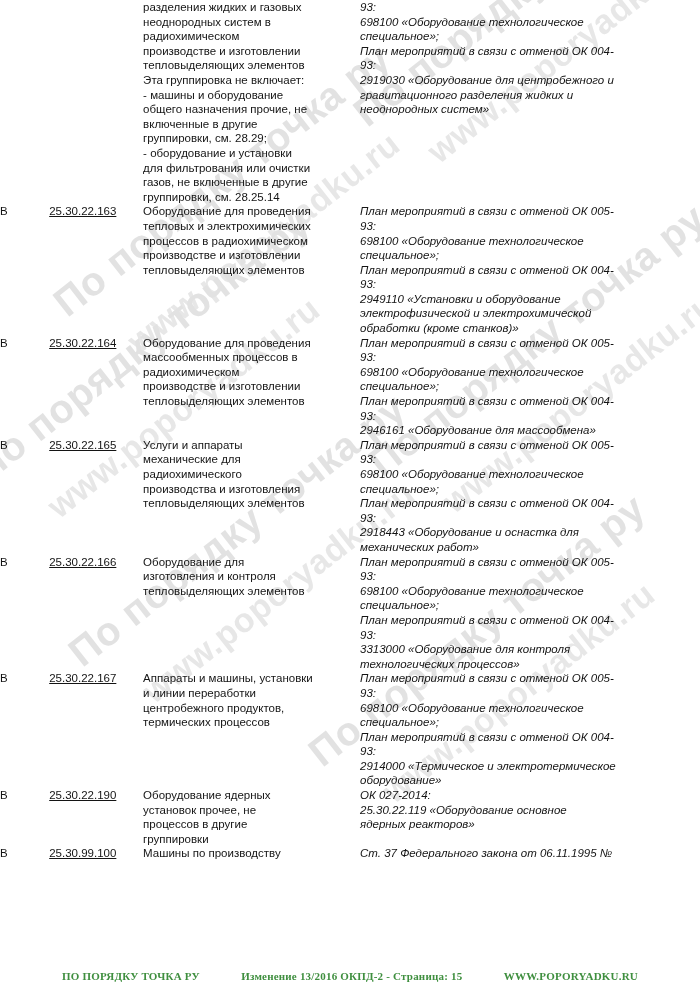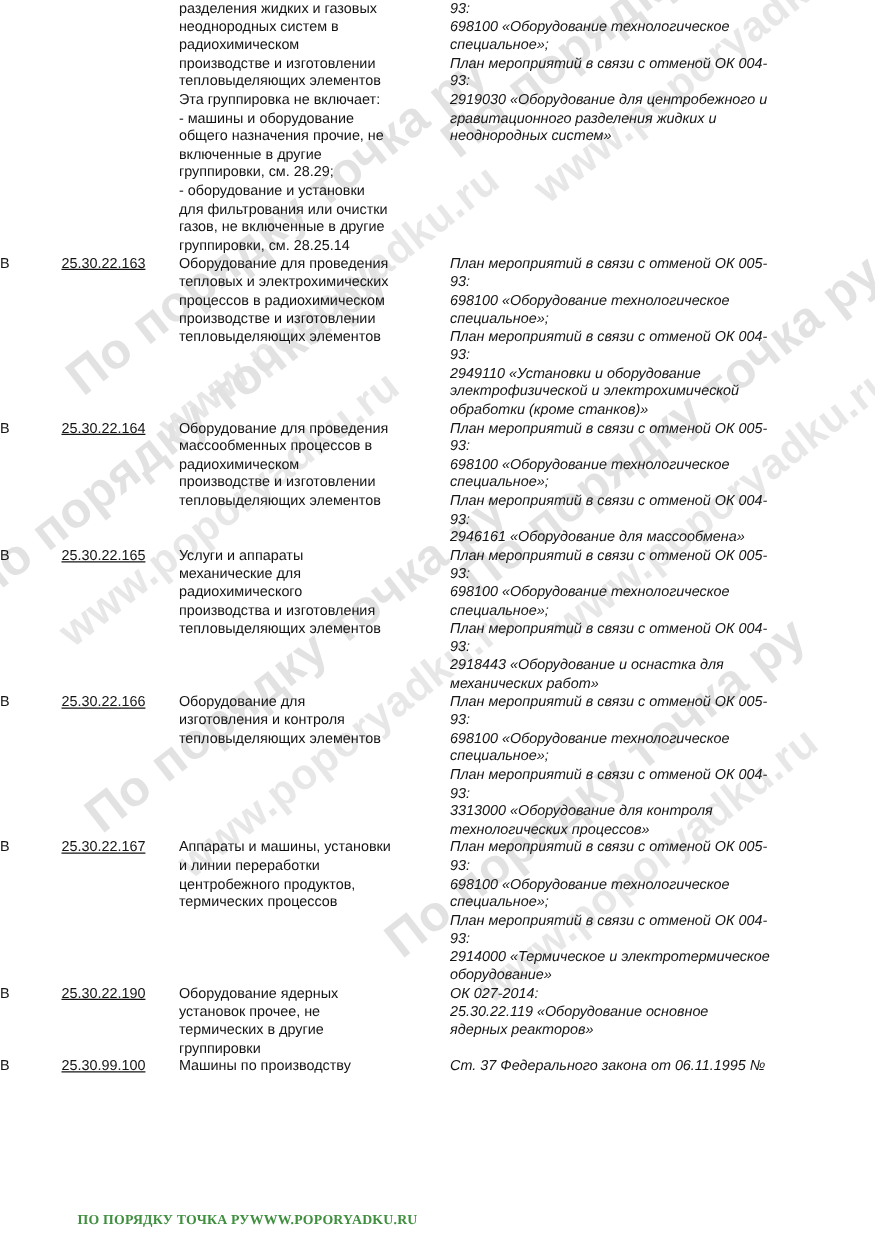--- a/index.html
+++ b/index.html
@@ -235,35 +235,36 @@
 93:
 2914000 «Термическое и электротермическое
 оборудование»</td>
         </tr>
 
         <tr class="row-gap">
           <td class="c-flag">В</td>
           <td class="c-code">25.30.22.190</td>
           <td class="c-name" style="white-space:pre-wrap">Оборудование ядерных
 установок прочее, не
-термических в другие
+процессов в другие
 группировки</td>
           <td class="c-ref" style="white-space:pre-wrap">ОК 027-2014:
 25.30.22.119 «Оборудование основное
 ядерных реакторов»</td>
         </tr>
 
         <tr>
           <td class="c-flag">В</td>
           <td class="c-code">25.30.99.100</td>
           <td class="c-name" style="white-space:pre-wrap">Машины по производству</td>
           <td class="c-ref" style="white-space:pre-wrap">Ст. 37 Федерального закона от 06.11.1995 №</td>
         </tr>
       </tbody>
     </table>
   </div>
 
   <div class="footer">
     <div class="footer-left">ПО ПОРЯДКУ ТОЧКА РУ</div>
+    <div class="footer-center">Изменение 13/2016 ОКПД-2 - Страница: 15</div>
     <div class="footer-right">WWW.POPORYADKU.RU</div>
   </div>
 
 </div>
 
 </body></html>

